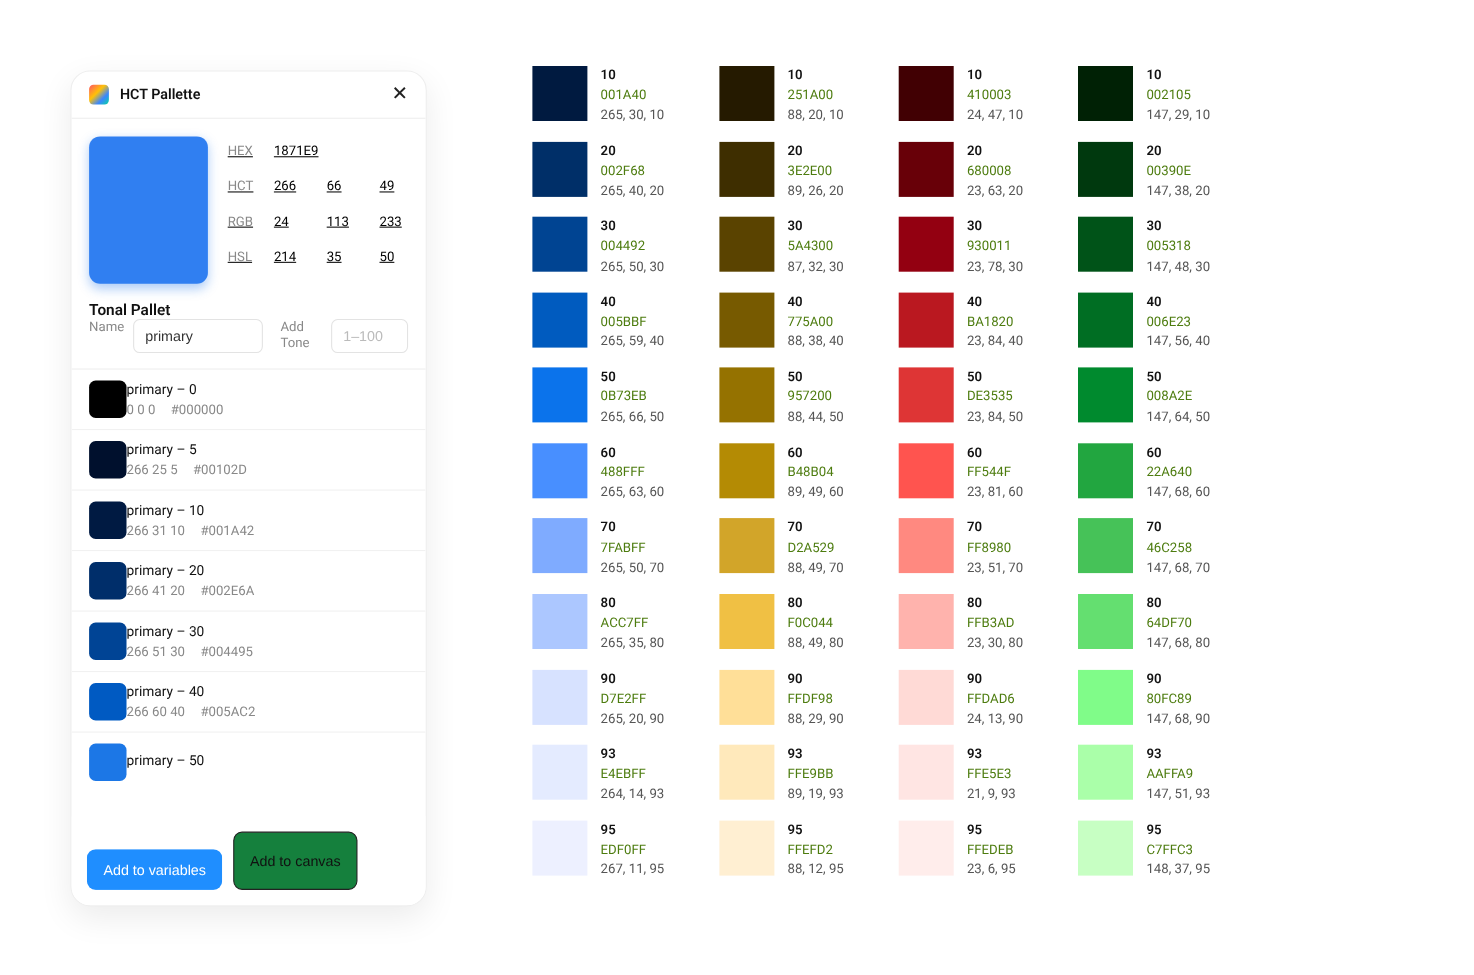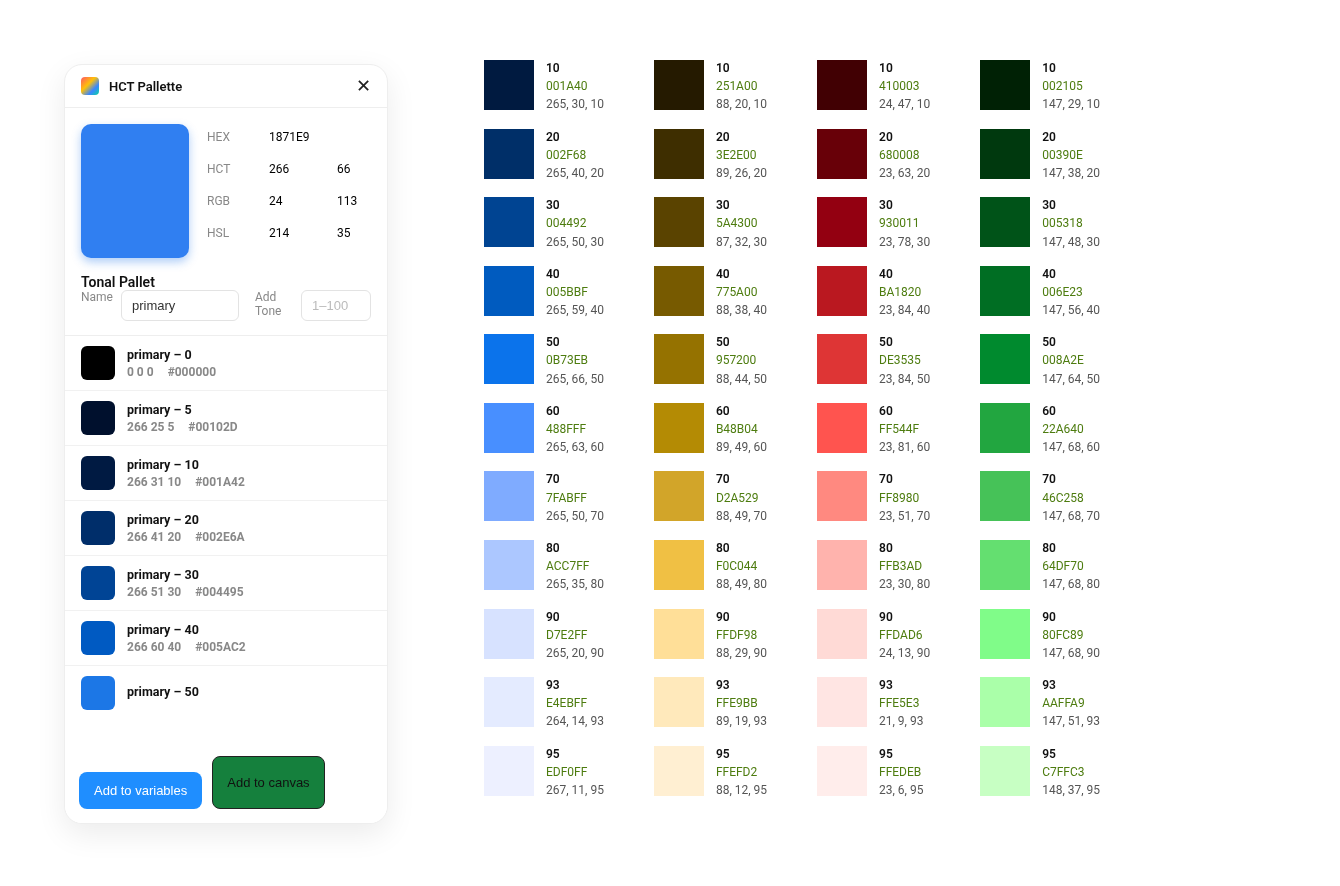--- a/index.html
+++ b/index.html
@@ -65,21 +65,21 @@
     margin-right: 18px;
   }
   .preview-meta {
     flex: 1;
     font-size: 12px;
     display: flex;
     flex-direction: column;
     gap: 18px;
     padding-top: 6px;
   }
-  .meta-row { display: flex; align-items: center; gap: 28px; }
+  .meta-row { display: flex; align-items: center; gap: 8px; text-decoration: underline; }
   .meta-label { color: #888; width: 34px; }
   .meta-val { color: #000; width: 40px; text-align: left; font-variant-numeric: tabular-nums; }
   .meta-hex { color: #000; }
 
   .tonal-section {
     padding: 0 16px 14px 16px;
   }
   .tonal-title {
     font-size: 14px;
     font-weight: 600;
@@ -102,22 +102,20 @@
   .tone-list {
     flex: 1;
     overflow: hidden;
     border-top: 1px solid #eee;
   }
   .tone-row {
     display: flex;
     align-items: center;
     padding: 10px 16px;
     border-bottom: 1px solid #f1f1f1;
-    gap: 12px;
-    font-weight: bold;
   }
   .tone-row:last-child { border-bottom: none; }
   .tone-swatch {
     width: 34px; height: 34px;
     border-radius: 6px;
     flex-shrink: 0;
   }
   .tone-texts { display: flex; flex-direction: column; gap: 3px; }
   .tone-name { font-size: 12.5px; color: #111; }
   .tone-sub { font-size: 12px; color: #888; display: flex; gap: 14px; }

